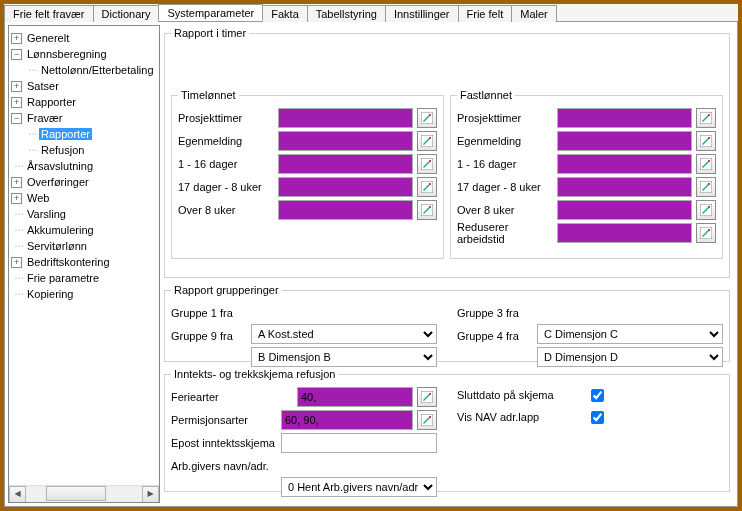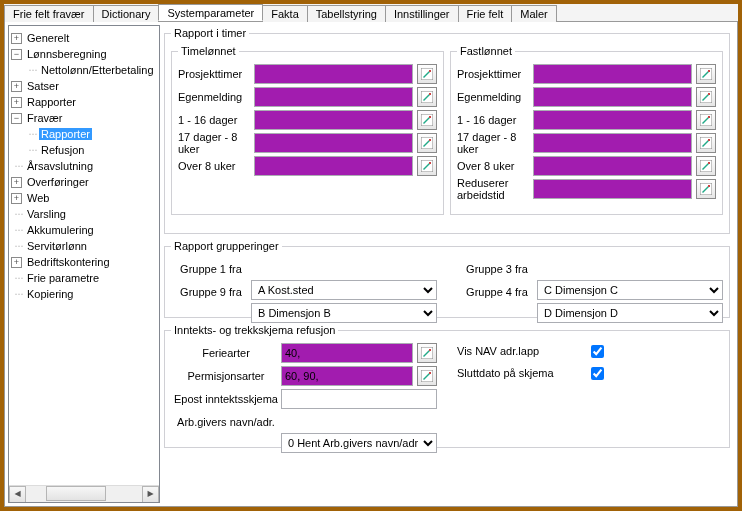--- a/index.html
+++ b/index.html
@@ -17,33 +17,33 @@
   .dots { display: inline-block; width: 14px; text-align: center; color: #999; letter-spacing: -2px; font-size:9px; }
   .node.sel > span.lbl { background: #3399ff; color: #fff; padding: 0 2px; }
   .lbl { padding: 0 2px; }
   .hscroll { position: absolute; bottom: 0; left: 0; right: 0; height: 17px; background: #f0f0f0; border-top: 1px solid #dcdcdc; display: flex; align-items: center; }
   .hscroll .arrow { width: 17px; height: 17px; border: 1px solid #b5b5b5; background: linear-gradient(#f7f7f7,#e3e3e3); text-align: center; line-height: 13px; font-size: 8px; color: #555; }
   .hscroll .track { flex: 1; position: relative; height: 17px; }
   .hscroll .thumb { position: absolute; top: 0; left: 20px; width: 60px; height: 15px; border: 1px solid #b5b5b5; background: linear-gradient(#f7f7f7,#e3e3e3); }
   .main { flex: 1; padding: 0 4px; overflow: hidden; }
   fieldset { border: 1px solid #d0d0d5; margin: 2px 0 6px 0; padding: 4px 6px 12px 6px; }
   legend { padding: 0 3px; color: #000; }
-  .cols { display: flex; gap: 6px; }
+  .cols { display: flex; gap: 6px; margin-top: 44px; }
   .cols > fieldset { flex: 1; }
   .row { display: flex; align-items: center; margin: 3px 0; height: 20px; }
-  .row label { width: 76px; flex-shrink: 0; }
+  .row label { width: 100px; flex-shrink: 0; }
   .row .inp { flex: 1; }
   input.txt { width: 100%; height: 20px; border: 1px solid #abadb3; background: #a21caf; padding: 1px 3px; }
   input.txt.white { background: #fff; }
   select.combo { width: 100%; height: 20px; border: 1px solid #abadb3; background: #fff; padding: 0 2px; margin-top: 42px; }
   .editbtn { width: 20px; height: 20px; border: 1px solid #8a8a8a; background: linear-gradient(#fefefe,#e6e6e6); margin-left: 4px; display: flex; align-items: center; justify-content: center; cursor: pointer; }
   .editbtn svg { width: 12px; height: 12px; }
   .grp { display: flex; gap: 20px; }
   .grp .col { flex: 1; }
-  .grp .row label { width: 80px; text-align: center; }
+  .grp .row label { width: 80px; }
   .chk { width: 13px; height: 13px; }
   .chkrow { display: flex; align-items: center; height: 22px; }
   .chkrow label { width: 130px; }
 </style>
 </head>
 <body>
 
 <div class="window">
 
   <div class="tabs">
@@ -301,21 +301,21 @@
               </div>
           </div>
         </div>
       </fieldset>
 
       <fieldset>
         <legend>Inntekts- og trekkskjema refusjon</legend>
         <div class="grp">
           <div class="col">
             <div class="row">
-                <label style="width:110px">Feriearter</label>
+                <label style="width:126px">Feriearter</label>
                 <div class="inp"><input class="txt" value="40," style=""></div>
                 <div class="editbtn">
                   <svg viewBox="0 0 12 12">
                     <rect x="0" y="0" width="12" height="12" fill="#fff" stroke="#888"></rect>
                     <path d="M2 9 L8 3 L9 4 L3 10 Z" fill="#2a8"></path>
                     <rect x="8" y="2" width="2" height="2" fill="#c44"></rect>
                   </svg>
                 </div>
               </div>
             <div class="row">
@@ -332,27 +332,27 @@
             <div class="row">
                 <label style="width:110px">Epost inntektsskjema</label>
                 <div class="inp"><input class="txt white" value="" style=""></div>
               </div>
             <div class="row">
                 <label style="width:110px">Arb.givers navn/adr.</label>
                 <div class="inp"><select class="combo"><option>0 Hent Arb.givers navn/adr</option></select></div>
               </div>
           </div>
           <div class="col">
+            <div class="chkrow">
+                <label>Sluttdato på skjema</label>
+                <input type="checkbox" class="chk" checked="" style="">
+              </div>
             <div class="chkrow">
                 <label>Vis NAV adr.lapp</label>
                 <input type="checkbox" class="chk" checked="" style="">
               </div>
-            <div class="chkrow">
-                <label>Sluttdato på skjema</label>
-                <input type="checkbox" class="chk" checked="" style="">
-              </div>
           </div>
         </div>
       </fieldset>
 
     </div>
   </div>
 </div>
 
 </body></html>

